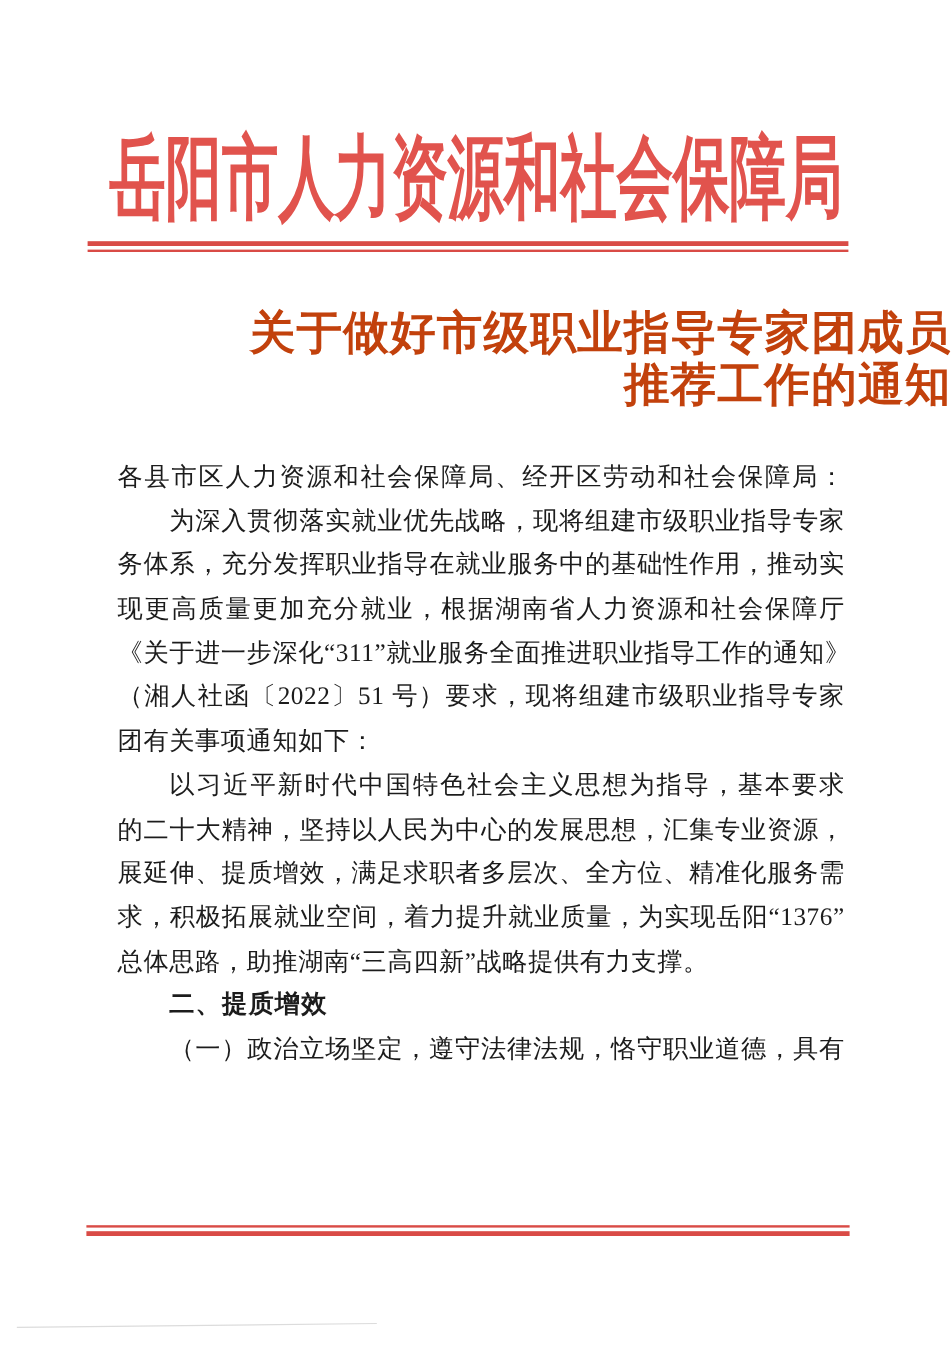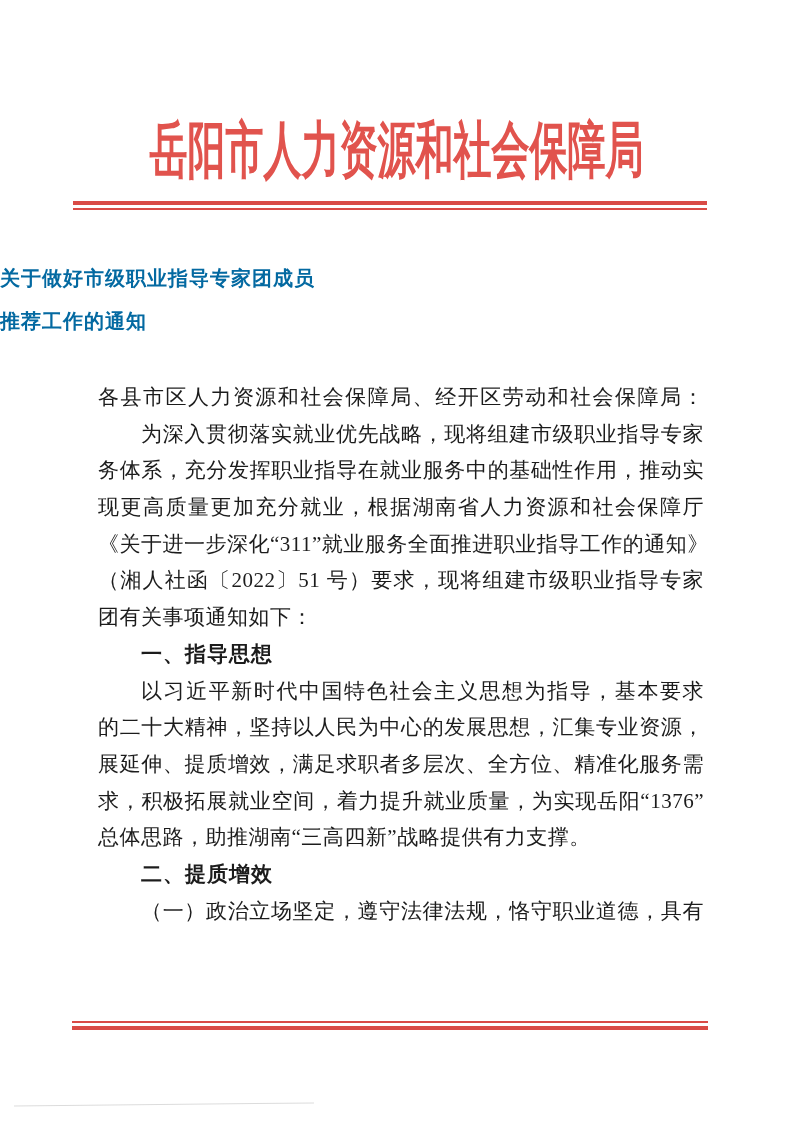--- a/index.html
+++ b/index.html
@@ -13,41 +13,41 @@
     width:793px;height:1121px;
     background:#ffffff;
     overflow:hidden;
     font-family:"Liberation Serif","DejaVu Serif",serif;
     color:var(--ink);
   }
   
   .header-text{
     position:absolute;top:103px;left:0;right:0;height:95px;
     line-height:95px;text-align:center;
-    font-size:38px;font-weight:700;
+    font-size:47px;font-weight:700;
     color:var(--red-text);
     white-space:nowrap;
   }
   .header-text .stretch{
     display:inline-block;
     transform:scaleY(1.62);
     transform-origin:center center;
     letter-spacing:0px;
   }
   
   .header-rule{
     position:absolute;top:201px;left:73px;width:634px;height:3px;
     border-top:4px solid var(--red-rule);
     border-bottom:2px solid var(--red-rule);
   }
   
   .title{
     position:absolute;top:257px;left:0;right:0;
-    text-align:left;
-    font-size:20px;font-weight:700;color:#0369a1;
+    text-align:right;
+    font-size:38px;font-weight:700;color:#c2410c;
     line-height:43px;
     letter-spacing:1px;
   }
   
   .body-block{
     position:absolute;top:379px;left:98px;width:606px;
     font-size:21px;color:var(--ink);
   }
   .bline{
     height:36.7px;line-height:36.7px;
@@ -95,21 +95,20 @@
   </div>
 
   <div class="body-block" id="docBody">
       <div class="bline">各县市区人力资源和社会保障局、经开区劳动和社会保障局：</div>
       <div class="bline indent">为深入贯彻落实就业优先战略，现将组建市级职业指导专家</div>
       <div class="bline">务体系，充分发挥职业指导在就业服务中的基础性作用，推动实</div>
       <div class="bline">现更高质量更加充分就业，根据湖南省人力资源和社会保障厅</div>
       <div class="bline">《关于进一步深化“311”就业服务全面推进职业指导工作的通知》</div>
       <div class="bline">（湘人社函〔2022〕51 号）要求，现将组建市级职业指导专家</div>
       <div class="bline end">团有关事项通知如下：</div>
-      <div class="bline indent heading end">一、指导思想</div>
       <div class="bline indent">以习近平新时代中国特色社会主义思想为指导，基本要求</div>
       <div class="bline">的二十大精神，坚持以人民为中心的发展思想，汇集专业资源，</div>
       <div class="bline">展延伸、提质增效，满足求职者多层次、全方位、精准化服务需</div>
       <div class="bline">求，积极拓展就业空间，着力提升就业质量，为实现岳阳“1376”</div>
       <div class="bline end">总体思路，助推湖南“三高四新”战略提供有力支撑。</div>
       <div class="bline indent heading end">二、提质增效</div>
       <div class="bline indent">（一）政治立场坚定，遵守法律法规，恪守职业道德，具有</div>
     </div>
 
   <div class="footer-rule"></div>

